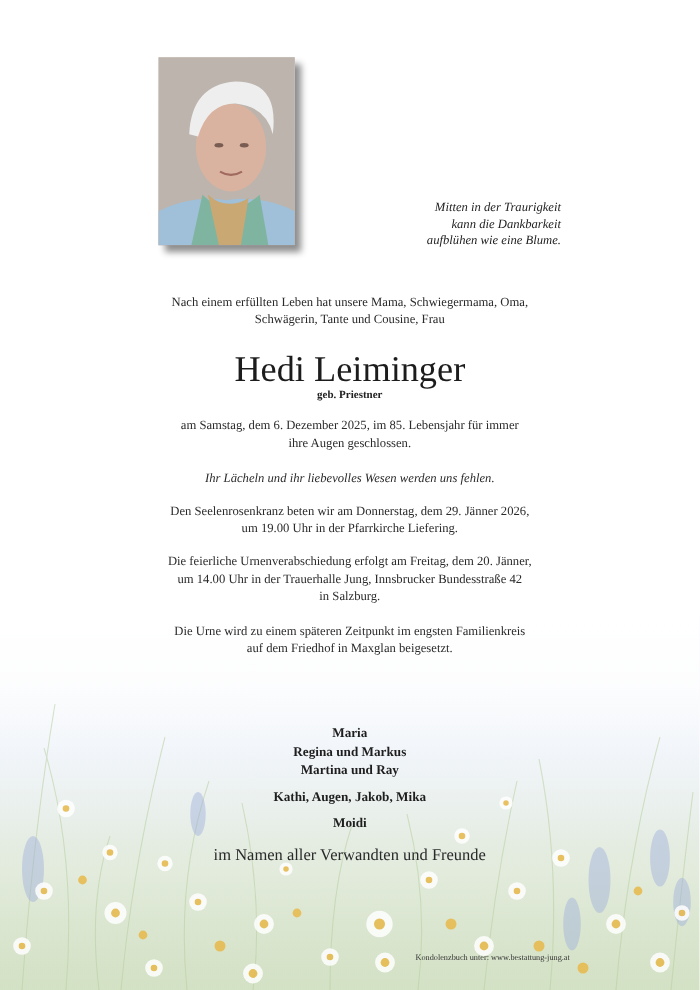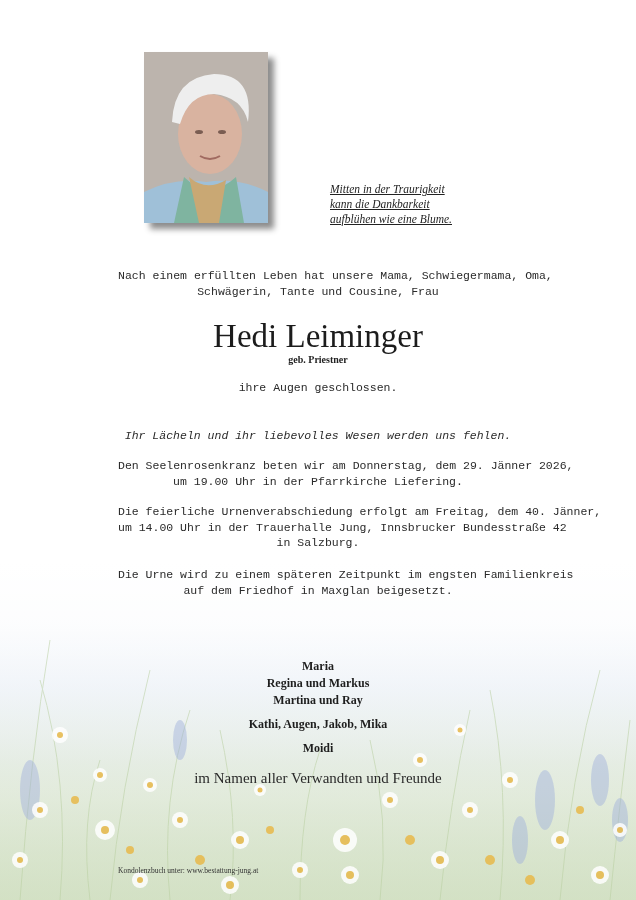--- a/index.html
+++ b/index.html
@@ -25,31 +25,30 @@
   .photo {
     position: absolute; left: 144px; top: 52px; width: 124px; height: 171px;
     box-shadow: 6px 6px 6px rgba(0,0,0,0.45);
     overflow: hidden;
     background: linear-gradient(160deg, #c6beb6 0%, #b7afa8 50%, #a9a29d 100%);
   }
   .photo svg { width: 124px; height: 171px; display: block; }
 
   .quote {
     position: absolute; left: 330px; top: 182px; width: 180px;
-    text-align: left; font-style: italic; font-size: 11.5px; line-height: 15px;
+    text-align: right; font-style: italic; font-size: 11.5px; line-height: 15px;
     color: #222;
-    text-decoration: underline;
   }
   .quote div { white-space: nowrap; }
 
   .block {
     position: absolute; left: 118px; width: 400px; text-align: center;
     font-size: 11.5px; line-height: 15.5px; color: #2a2a2a;
   }
-  .block div { white-space: nowrap; font-family: Liberation Mono, monospace; }
+  .block div { white-space: nowrap; }
 
   .intro { top: 268px; }
   .name {
     position: absolute; left: 118px; width: 400px; top: 317px;
     text-align: center; font-size: 33px; line-height: 38px; color: #1c1c1c;
   }
   .nee {
     position: absolute; left: 118px; width: 400px; top: 354px;
     text-align: center; font-size: 10px; font-weight: bold; color: #222;
   }
@@ -68,21 +67,21 @@
     text-align: center; font-weight: bold; font-size: 12px; line-height: 17px; color: #1e1e1e;
   }
   .mourners .grp { margin-bottom: 7px; }
   .mourners .grp div { white-space: nowrap; }
   .relatives {
     position: absolute; left: 118px; width: 400px; top: 770px;
     text-align: center; font-size: 15px; color: #2a2a2a;
   }
   .footer {
     position: absolute; left: 118px; width: 400px; top: 866px;
-    text-align: left; font-size: 7.5px; color: #333;
+    text-align: right; font-size: 7.5px; color: #333;
   }
 </style>
 </head>
 <body>
 
 <div class="page">
 
   <div class="meadow">
     <svg viewBox="0 0 636 340" preserveAspectRatio="none">
       <g stroke="#b9cfa1" stroke-width="1" opacity="0.55" fill="none">
@@ -192,34 +191,35 @@
 
   <div class="block intro">
     <div>Nach einem erfüllten Leben hat unsere Mama, Schwiegermama, Oma,</div>
     <div>Schwägerin, Tante und Cousine, Frau</div>
   </div>
 
   <div class="name">Hedi Leiminger</div>
   <div class="nee">geb. Priestner</div>
 
   <div class="block death">
+    <div>am Samstag, dem 6. Dezember 2025, im 85. Lebensjahr für immer</div>
     <div>ihre Augen geschlossen.</div>
   </div>
 
   <div class="block smile">
     <div>Ihr Lächeln und ihr liebevolles Wesen werden uns fehlen.</div>
   </div>
 
   <div class="block rosary">
     <div>Den Seelenrosenkranz beten wir am Donnerstag, dem 29. Jänner 2026,</div>
     <div>um 19.00 Uhr in der Pfarrkirche Liefering.</div>
   </div>
 
   <div class="block farewell">
-    <div>Die feierliche Urnenverabschiedung erfolgt am Freitag, dem 40. Jänner,</div>
+    <div>Die feierliche Urnenverabschiedung erfolgt am Freitag, dem 20. Jänner,</div>
     <div>um 14.00 Uhr in der Trauerhalle Jung, Innsbrucker Bundesstraße 42</div>
     <div>in Salzburg.</div>
   </div>
 
   <div class="block urn">
     <div>Die Urne wird zu einem späteren Zeitpunkt im engsten Familienkreis</div>
     <div>auf dem Friedhof in Maxglan beigesetzt.</div>
   </div>
 
 

